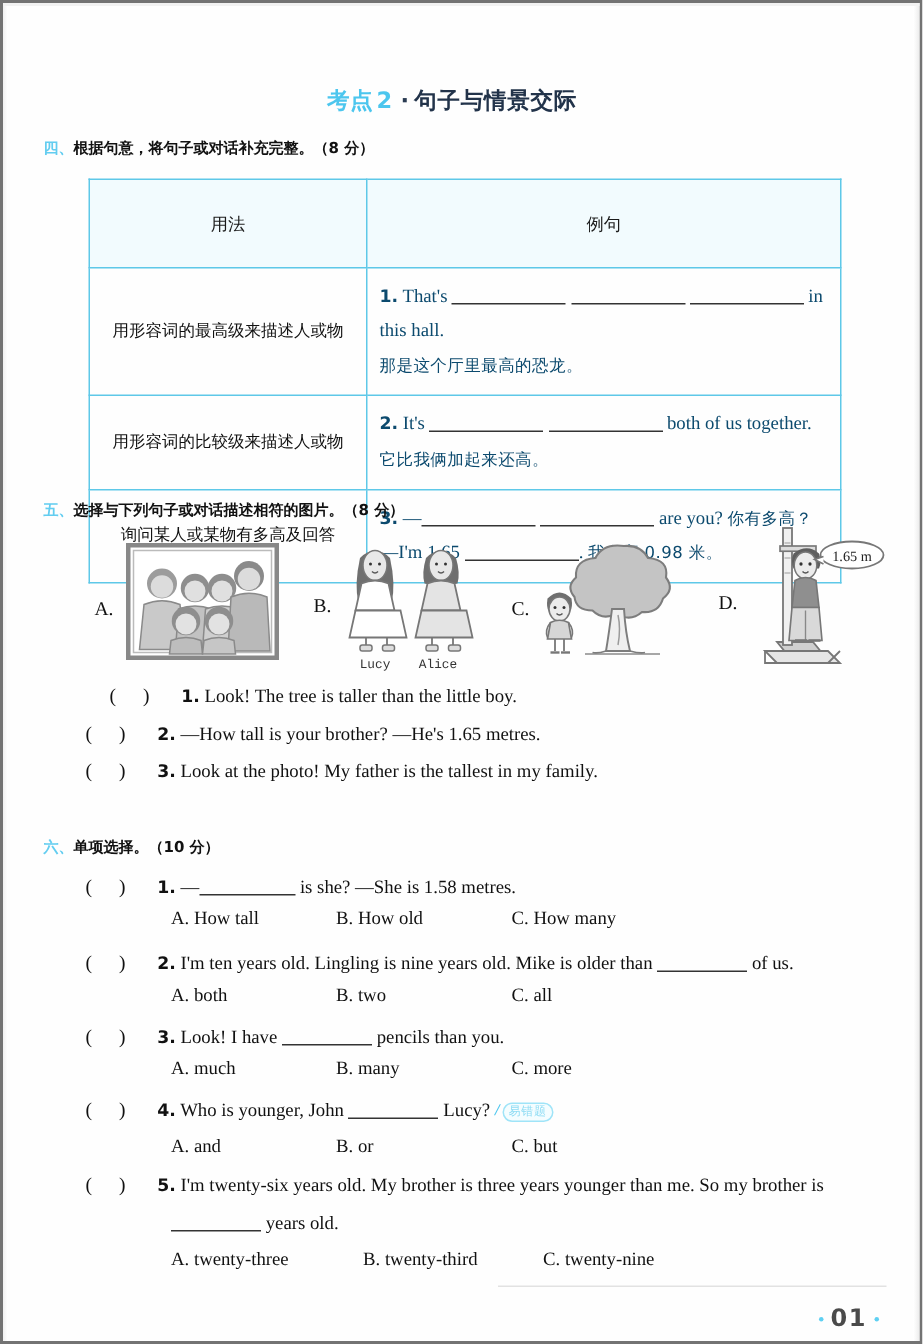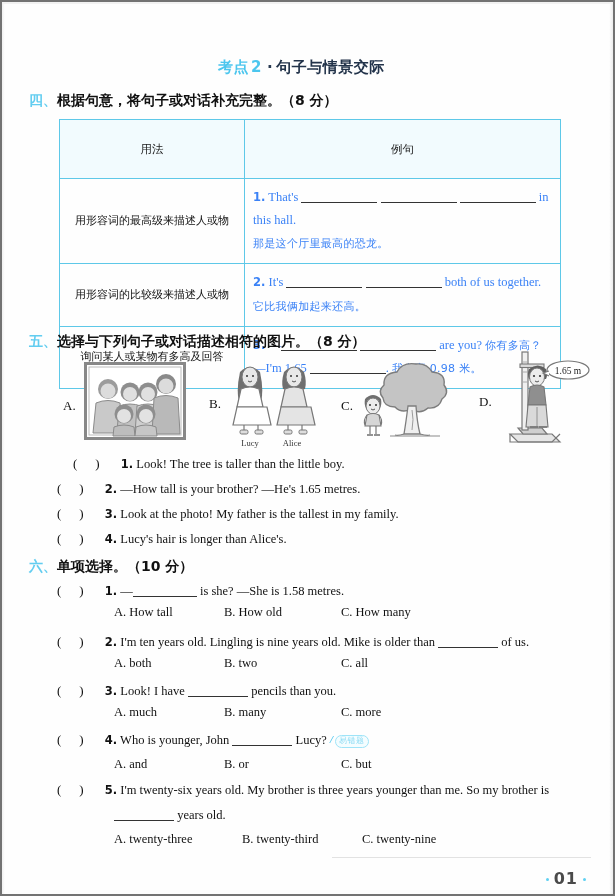--- a/index.html
+++ b/index.html
@@ -30,21 +30,21 @@
   }
   .unit-title .kd{color:#4cc6ee;}
   .unit-title .num{color:#4cc6ee;padding:0 2px;}
   .unit-title .dot{color:#2a3b52;padding:0 3px;}
   .unit-title .nm{color:#22334a;}
 
   
   .sec-head{
     position:absolute;left:27px;
     font-family:"DejaVu Sans","Liberation Sans",sans-serif;
-    font-size:14px;font-weight:bold;color:#111;
+    font-size:10px;font-weight:bold;color:#111;
     white-space:nowrap;
   }
   .sec-head .cn-num{color:#63cdf0;font-weight:bold;}
   .sec-head .dun{color:#63cdf0;}
   .sec-head .score{font-weight:bold;}
 
   
   .tbl{
     position:absolute;left:57px;top:117px;width:501px;
     border-collapse:collapse;
@@ -63,38 +63,38 @@
     text-align:center;
   }
   .col-a{width:185px;}
   .col-b{width:316px;}
   .tbl td.usage{
     font-family:"DejaVu Sans","Liberation Sans",sans-serif;
     font-size:11px;color:#111;text-align:center;padding:6px 4px;line-height:1.6;
   }
   .tbl td.ex{
     padding:7px 8px 8px 8px;
-    font-size:12.5px;line-height:1.85;color:#3b82f6;
+    font-size:12.5px;line-height:1.85;color:#0c4a6e;
   }
   .ex .no{font-family:"DejaVu Sans","Liberation Sans",sans-serif;font-weight:bold;font-size:11.5px;}
   .cn{font-family:"DejaVu Sans","Liberation Sans",sans-serif;font-size:11px;letter-spacing:.3px;}
   .blank{
     display:inline-block;border-bottom:1px solid #333;
     vertical-align:-2px;
   } .b76{width:76px;}
   .b64{width:64px;} .b60{width:60px;}
 
   
   .pics{position:absolute;left:0;top:352px;width:615px;height:98px;}
   .pic{position:absolute;}
   .pic .lbl{
     position:absolute;font-family:"Liberation Serif",serif;font-size:13px;color:#111;
   }
   .caption{
-    position:absolute;font-family:Liberation Serif, serif;font-size:8.5px;color:#333;text-align:center;width:40px;
+    position:absolute;font-family:Liberation Mono, monospace;font-size:8.5px;color:#333;text-align:center;width:40px;
   }
 
   
   .q{
     position:absolute;font-size:12.5px;color:#111;white-space:nowrap;line-height:1.3;
   }
   .q .par{font-size:13px;letter-spacing:18px;}
   .q .idx{font-family:"DejaVu Sans","Liberation Sans",sans-serif;font-weight:bold;font-size:11.5px;}
   .opts{position:absolute;font-size:12.5px;color:#111;white-space:nowrap;}
   .opts span.o{display:inline-block;}
@@ -332,25 +332,20 @@
   <div class="q" style="left:55px;top:479px">
     <span class="par">(</span><span class="par">)</span>
     <span class="idx">2.</span>
     <span>—How tall is your brother? —He's 1.65 metres.</span>
   </div>
   <div class="q" style="left:55px;top:504px">
     <span class="par">(</span><span class="par">)</span>
     <span class="idx">3.</span>
     <span>Look at the photo! My father is the tallest in my family.</span>
   </div>
-  <div class="q" style="left:55px;top:529px">
-    <span class="par">(</span><span class="par">)</span>
-    <span class="idx">4.</span>
-    <span>Lucy's hair is longer than Alice's.</span>
-  </div>
 
   <div class="sec-head" style="top:556px">
     <span class="cn-num">六</span><span class="dun">、</span><span>单项选择。</span><span class="score">（10 分）</span>
   </div>
 
   <div class="q" style="left:55px;top:581px">
     <span class="par">(</span><span class="par">)</span>
     <span class="idx">1.</span>
     <span>—</span><span class="blank b64"></span>
     <span>is she? —She is 1.58 metres.</span>

